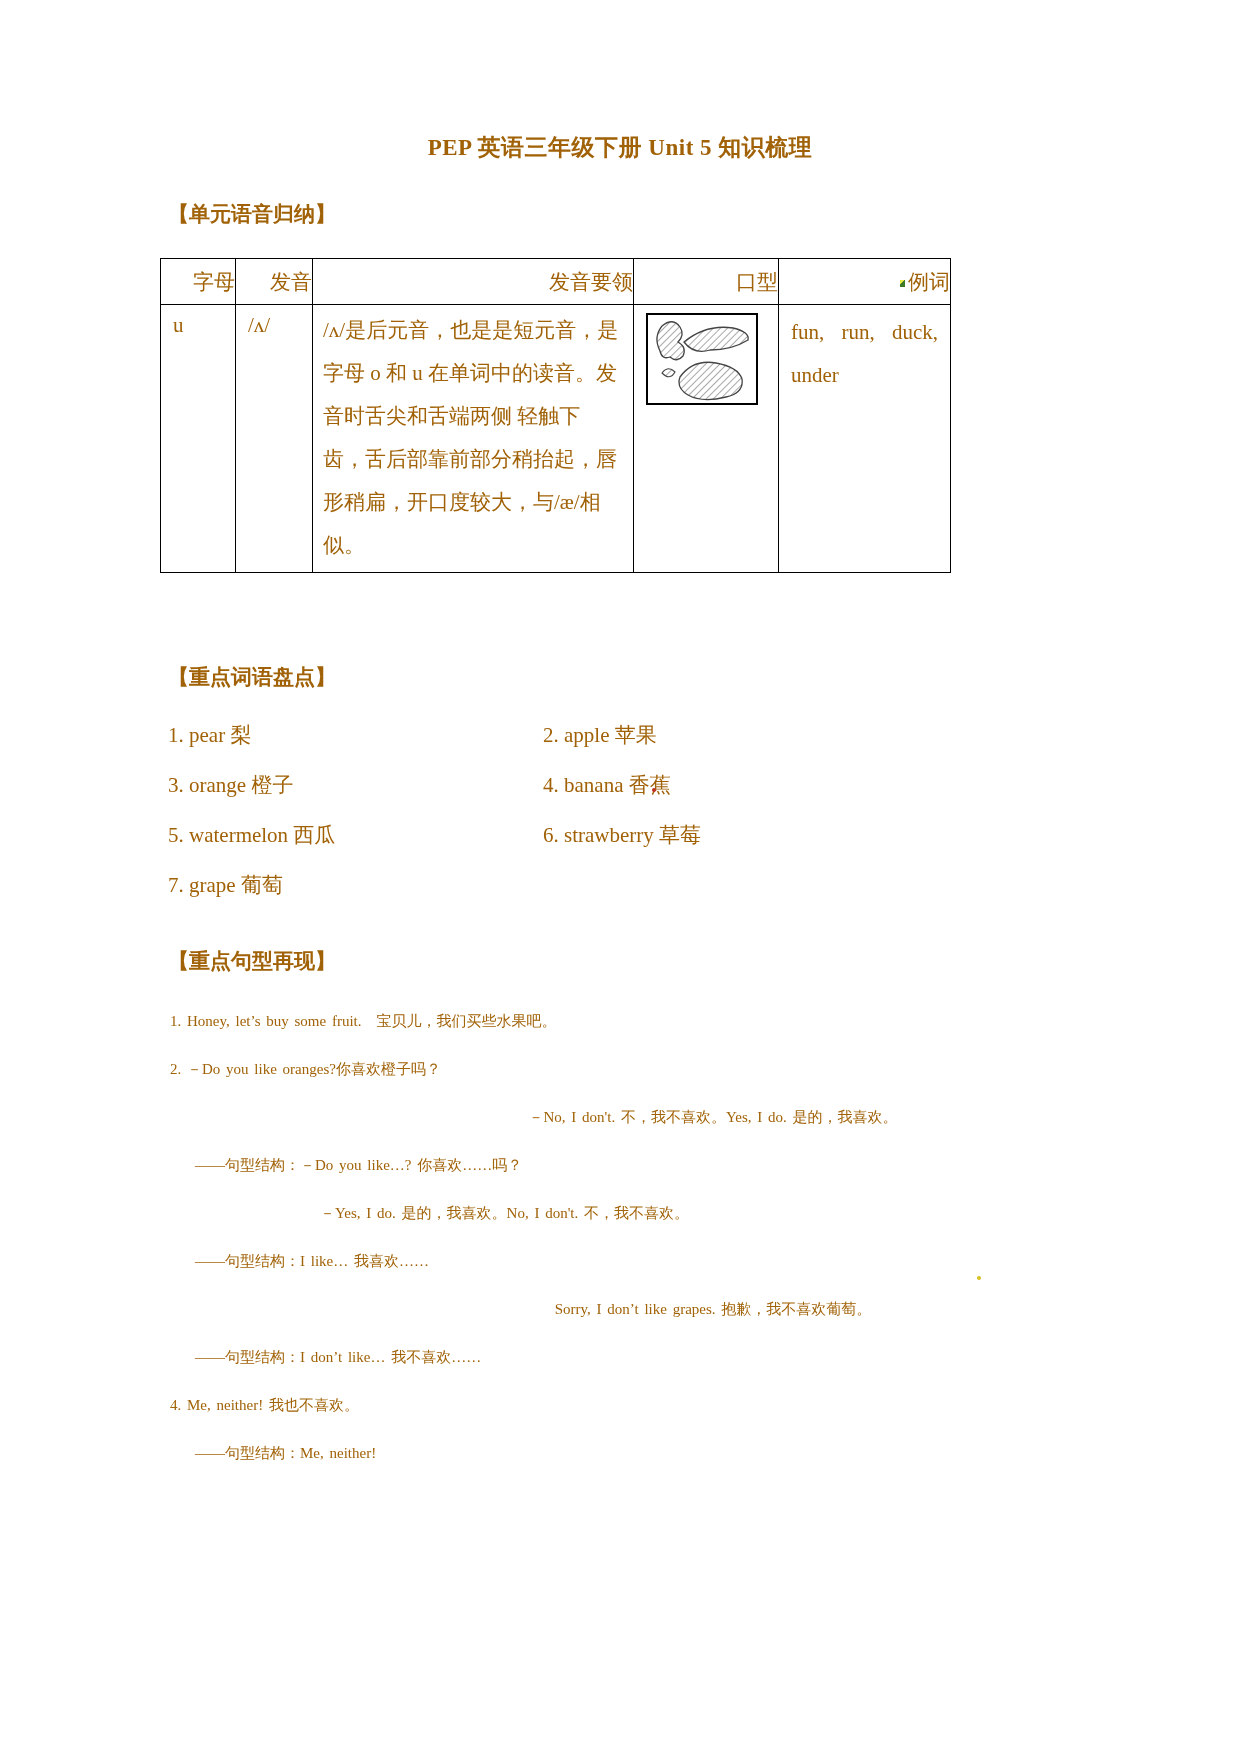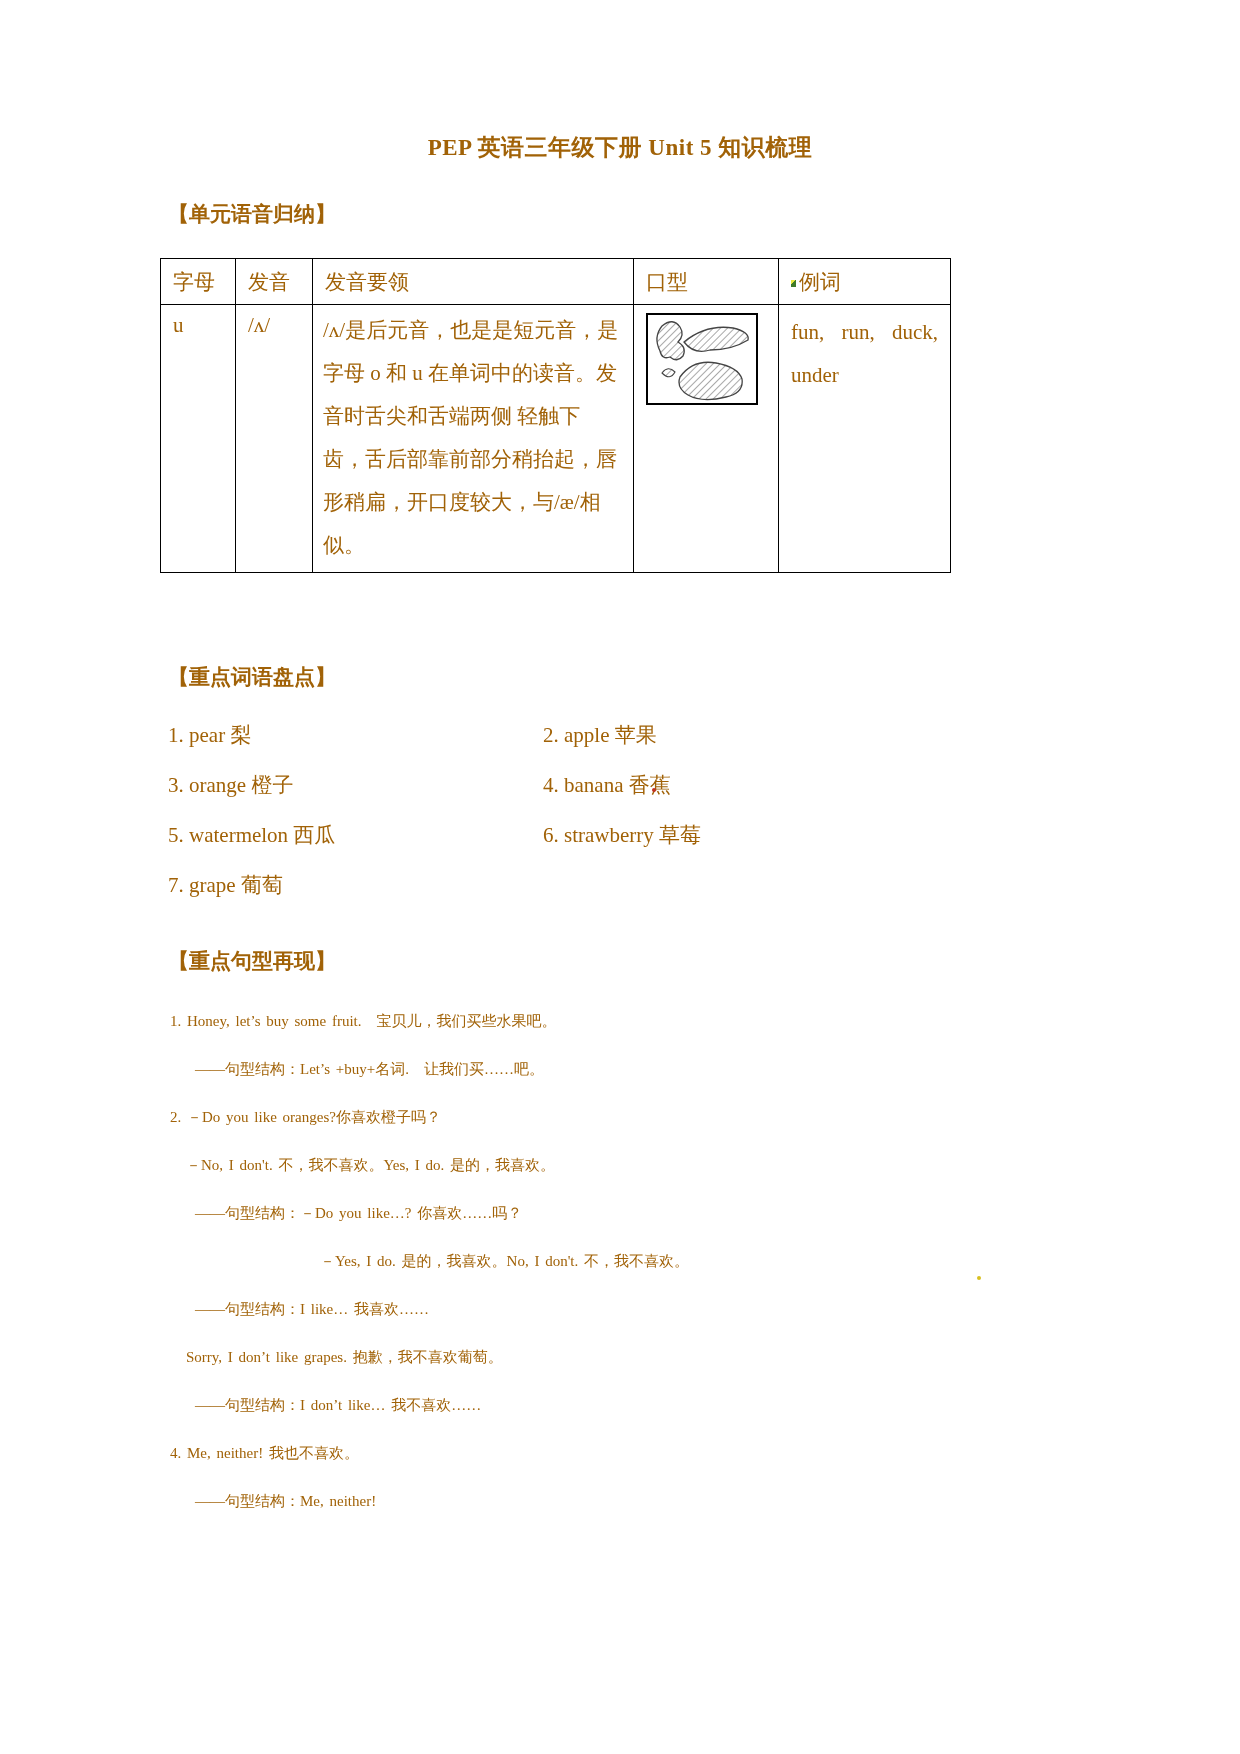--- a/index.html
+++ b/index.html
@@ -22,21 +22,21 @@
   table.phonics{
     position:absolute;left:160px;top:258px;
     border-collapse:collapse;table-layout:fixed;
     font-size:21px;
   }
   table.phonics th, table.phonics td{
     border:1px solid #000;
     font-weight:normal;text-align:left;vertical-align:top;
     padding:0;
   }
-  table.phonics th{height:45px;vertical-align:middle;padding-left:12px;}
+  table.phonics th{height:45px;vertical-align:middle;padding-left:12px;text-align:right;}
   table.phonics td{height:267px;}
   .cell-pad{padding:8px 0 0 12px;}
   .desc{padding:4px 10px 0 10px;}
   .desc div{line-height:43px;white-space:nowrap;}
   .mouthbox{
     margin:8px 0 0 12px;width:112px;height:92px;
     border:2px solid #000;box-sizing:border-box;
     background:#fff;
   }
   .examples{padding:6px 12px 0 12px;line-height:43px;}
@@ -50,21 +50,21 @@
   .words{position:absolute;left:168px;top:662px;width:900px;font-size:21px;}
   .words .sec-heading{line-height:30px;margin-bottom:18px;}
   .wrow{position:relative;height:50px;line-height:50px;}
   .wrow .right{position:absolute;left:375px;top:0;}
   
   .h-sentences{position:absolute;left:168px;top:947px;}
   .sentences{position:absolute;left:0;top:997px;width:1240px;font-size:15px;word-spacing:2px;}
   .sentences div{height:48px;line-height:48px;white-space:nowrap;}
   .ln-num{padding-left:170px;}
   .ln-dash{padding-left:195px;}
-  .ln-reply{padding-left:186px;}
+  .ln-reply{padding-left:186px;text-align:center;}
   .ln-deep{padding-left:320px;}
   
   .dot-red{position:absolute;width:4px;height:4px;background:#c03020;border-radius:50%;}
   .dot-yellow{position:absolute;width:4px;height:4px;background:#d8c020;border-radius:50%;}
 </style>
 </head>
 <body>
 
 <div class="page">
 
@@ -151,21 +151,20 @@
     <div class="wrow">
       <span class="left">7. grape 葡萄</span>
       <span class="right"></span>
     </div>
   </div>
 
   <div class="sec-heading h-sentences">【重点句型再现】</div>
 
   <div class="sentences">
     <div class="ln-num">1. Honey, let’s buy some fruit.　宝贝儿，我们买些水果吧。</div>
-    <div class="ln-dash">——句型结构：Let’s +buy+名词.　让我们买……吧。</div>
     <div class="ln-num">2. －Do you like oranges?你喜欢橙子吗？</div>
     <div class="ln-reply">－No, I don't. 不，我不喜欢。Yes, I do. 是的，我喜欢。</div>
     <div class="ln-dash">——句型结构：－Do you like…?  你喜欢……吗？</div>
     <div class="ln-deep">－Yes, I  do.  是的，我喜欢。No, I don't.  不，我不喜欢。</div>
     <div class="ln-dash">——句型结构：I like…  我喜欢……</div>
     <div class="ln-reply">Sorry, I don’t like grapes.  抱歉，我不喜欢葡萄。</div>
     <div class="ln-dash">——句型结构：I don’t like…  我不喜欢……</div>
     <div class="ln-num">4. Me, neither!  我也不喜欢。</div>
     <div class="ln-dash">——句型结构：Me, neither!</div>
   </div>

